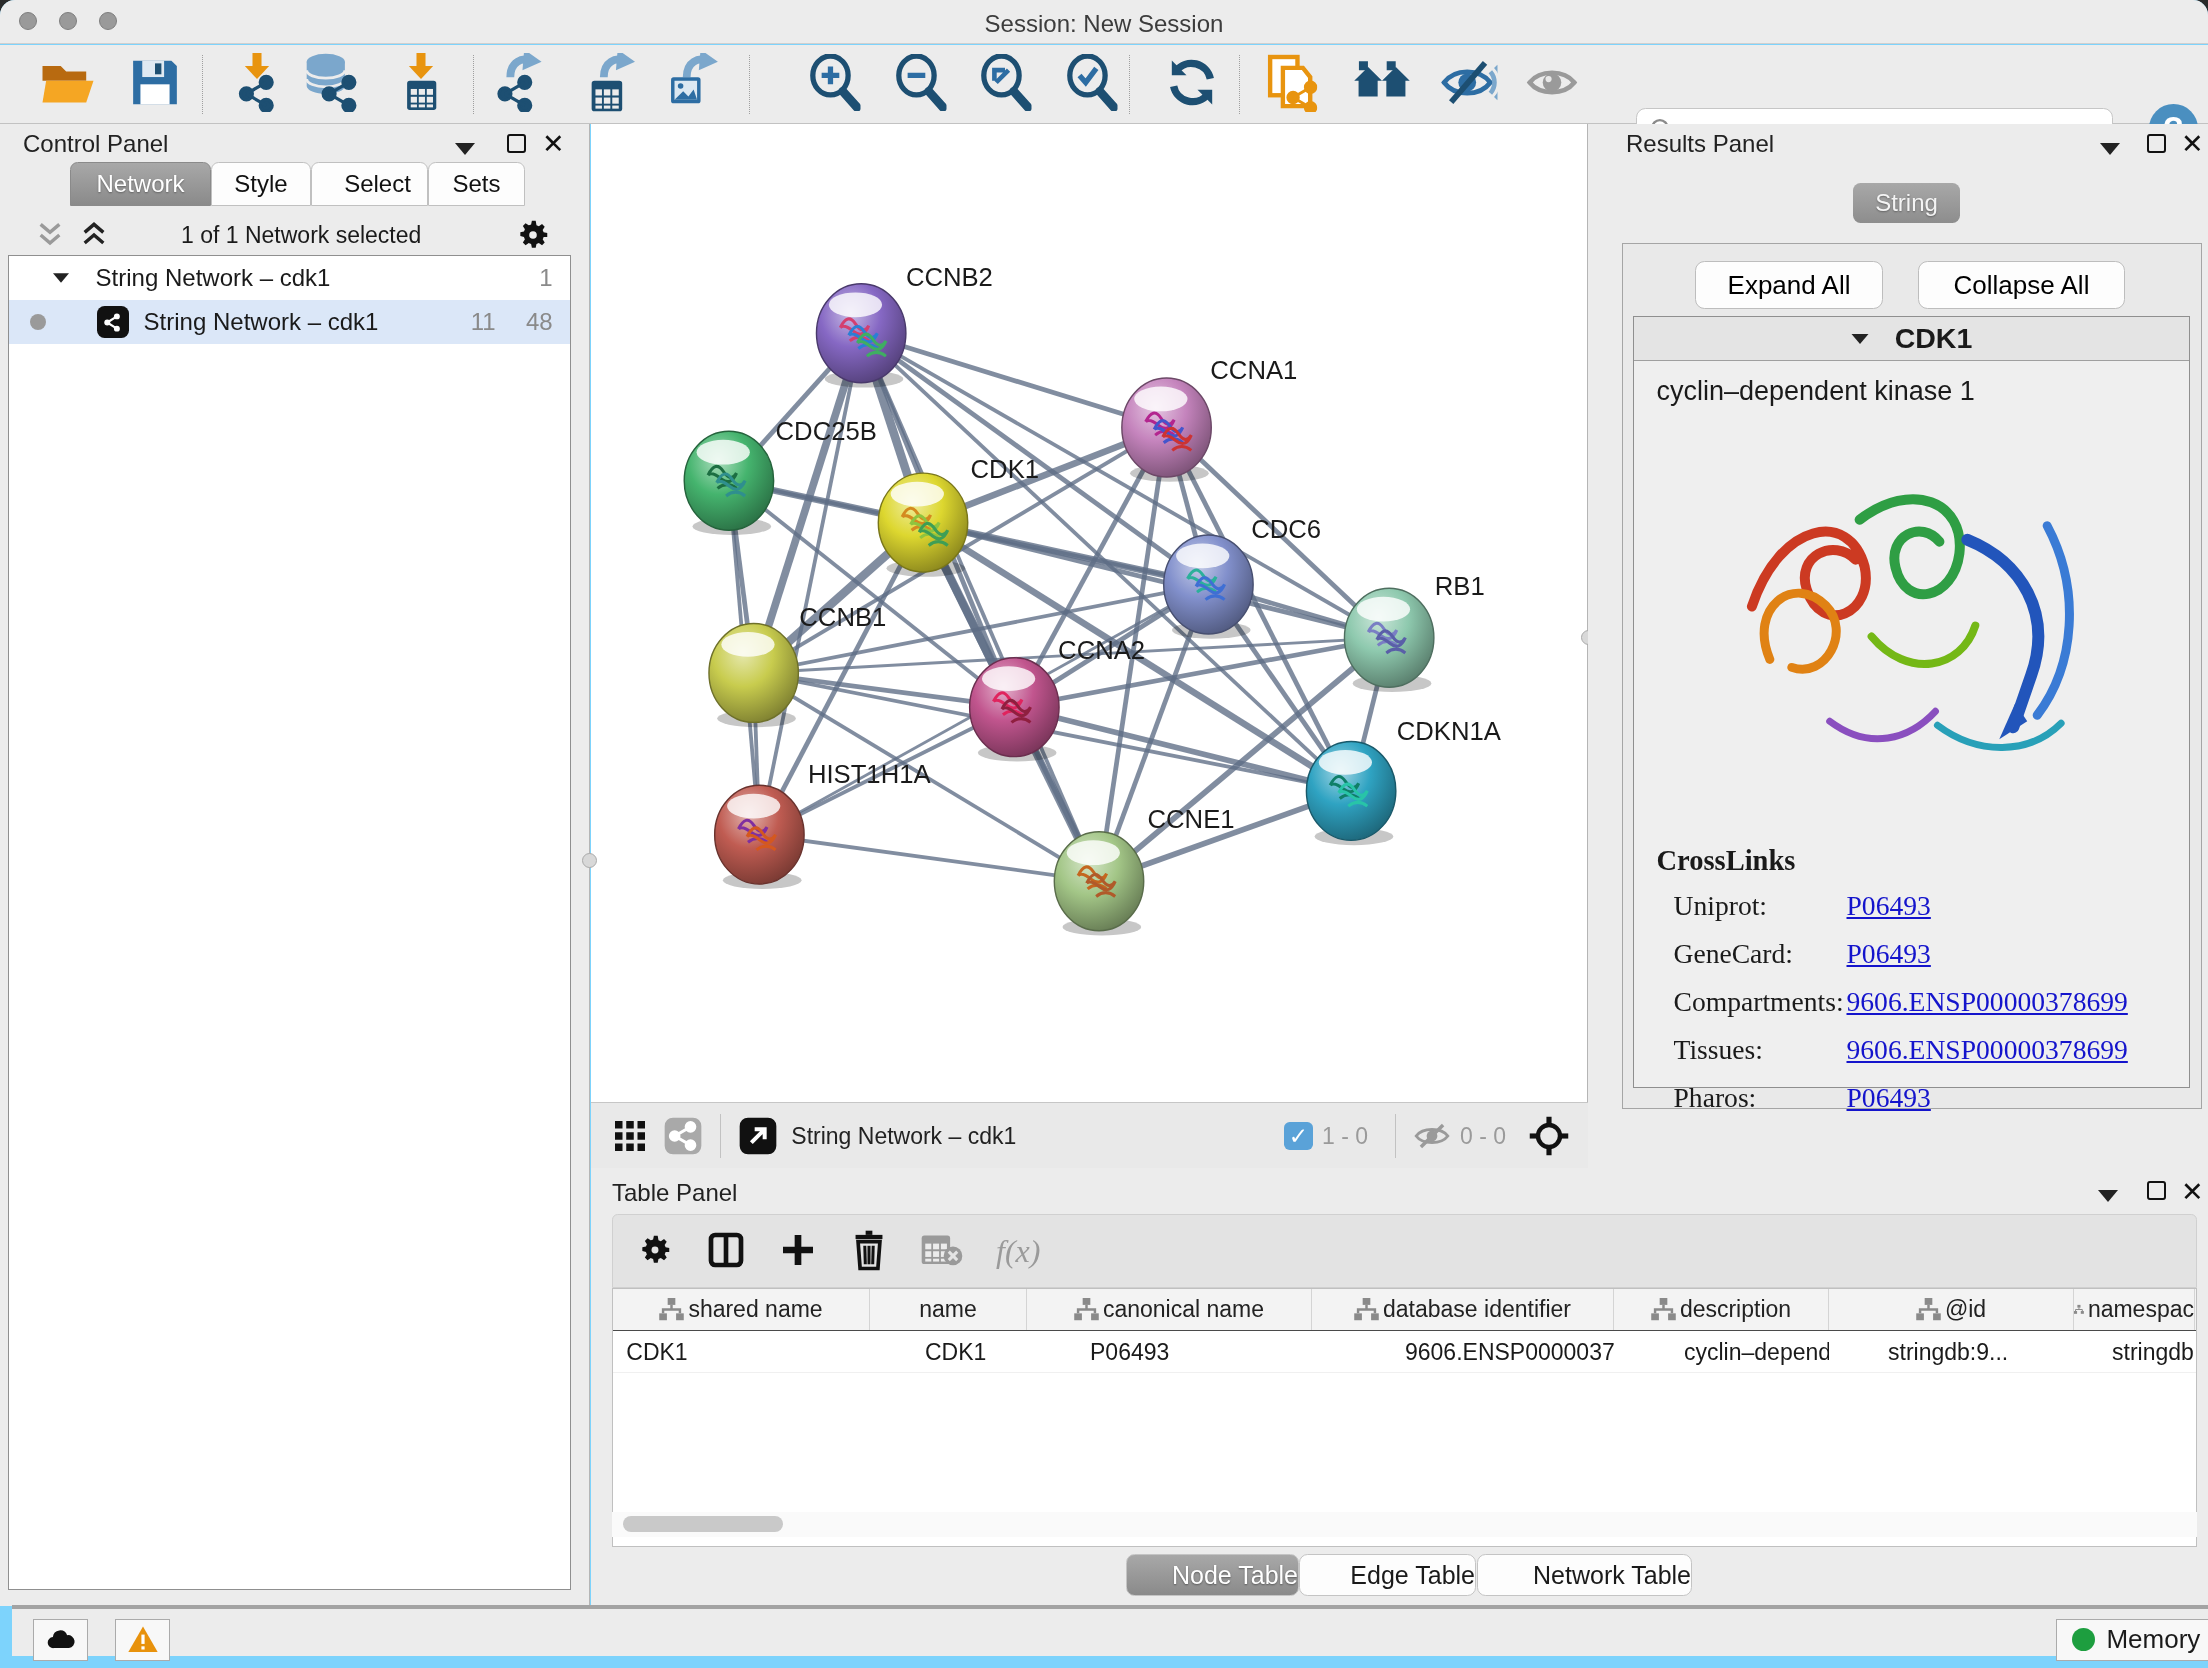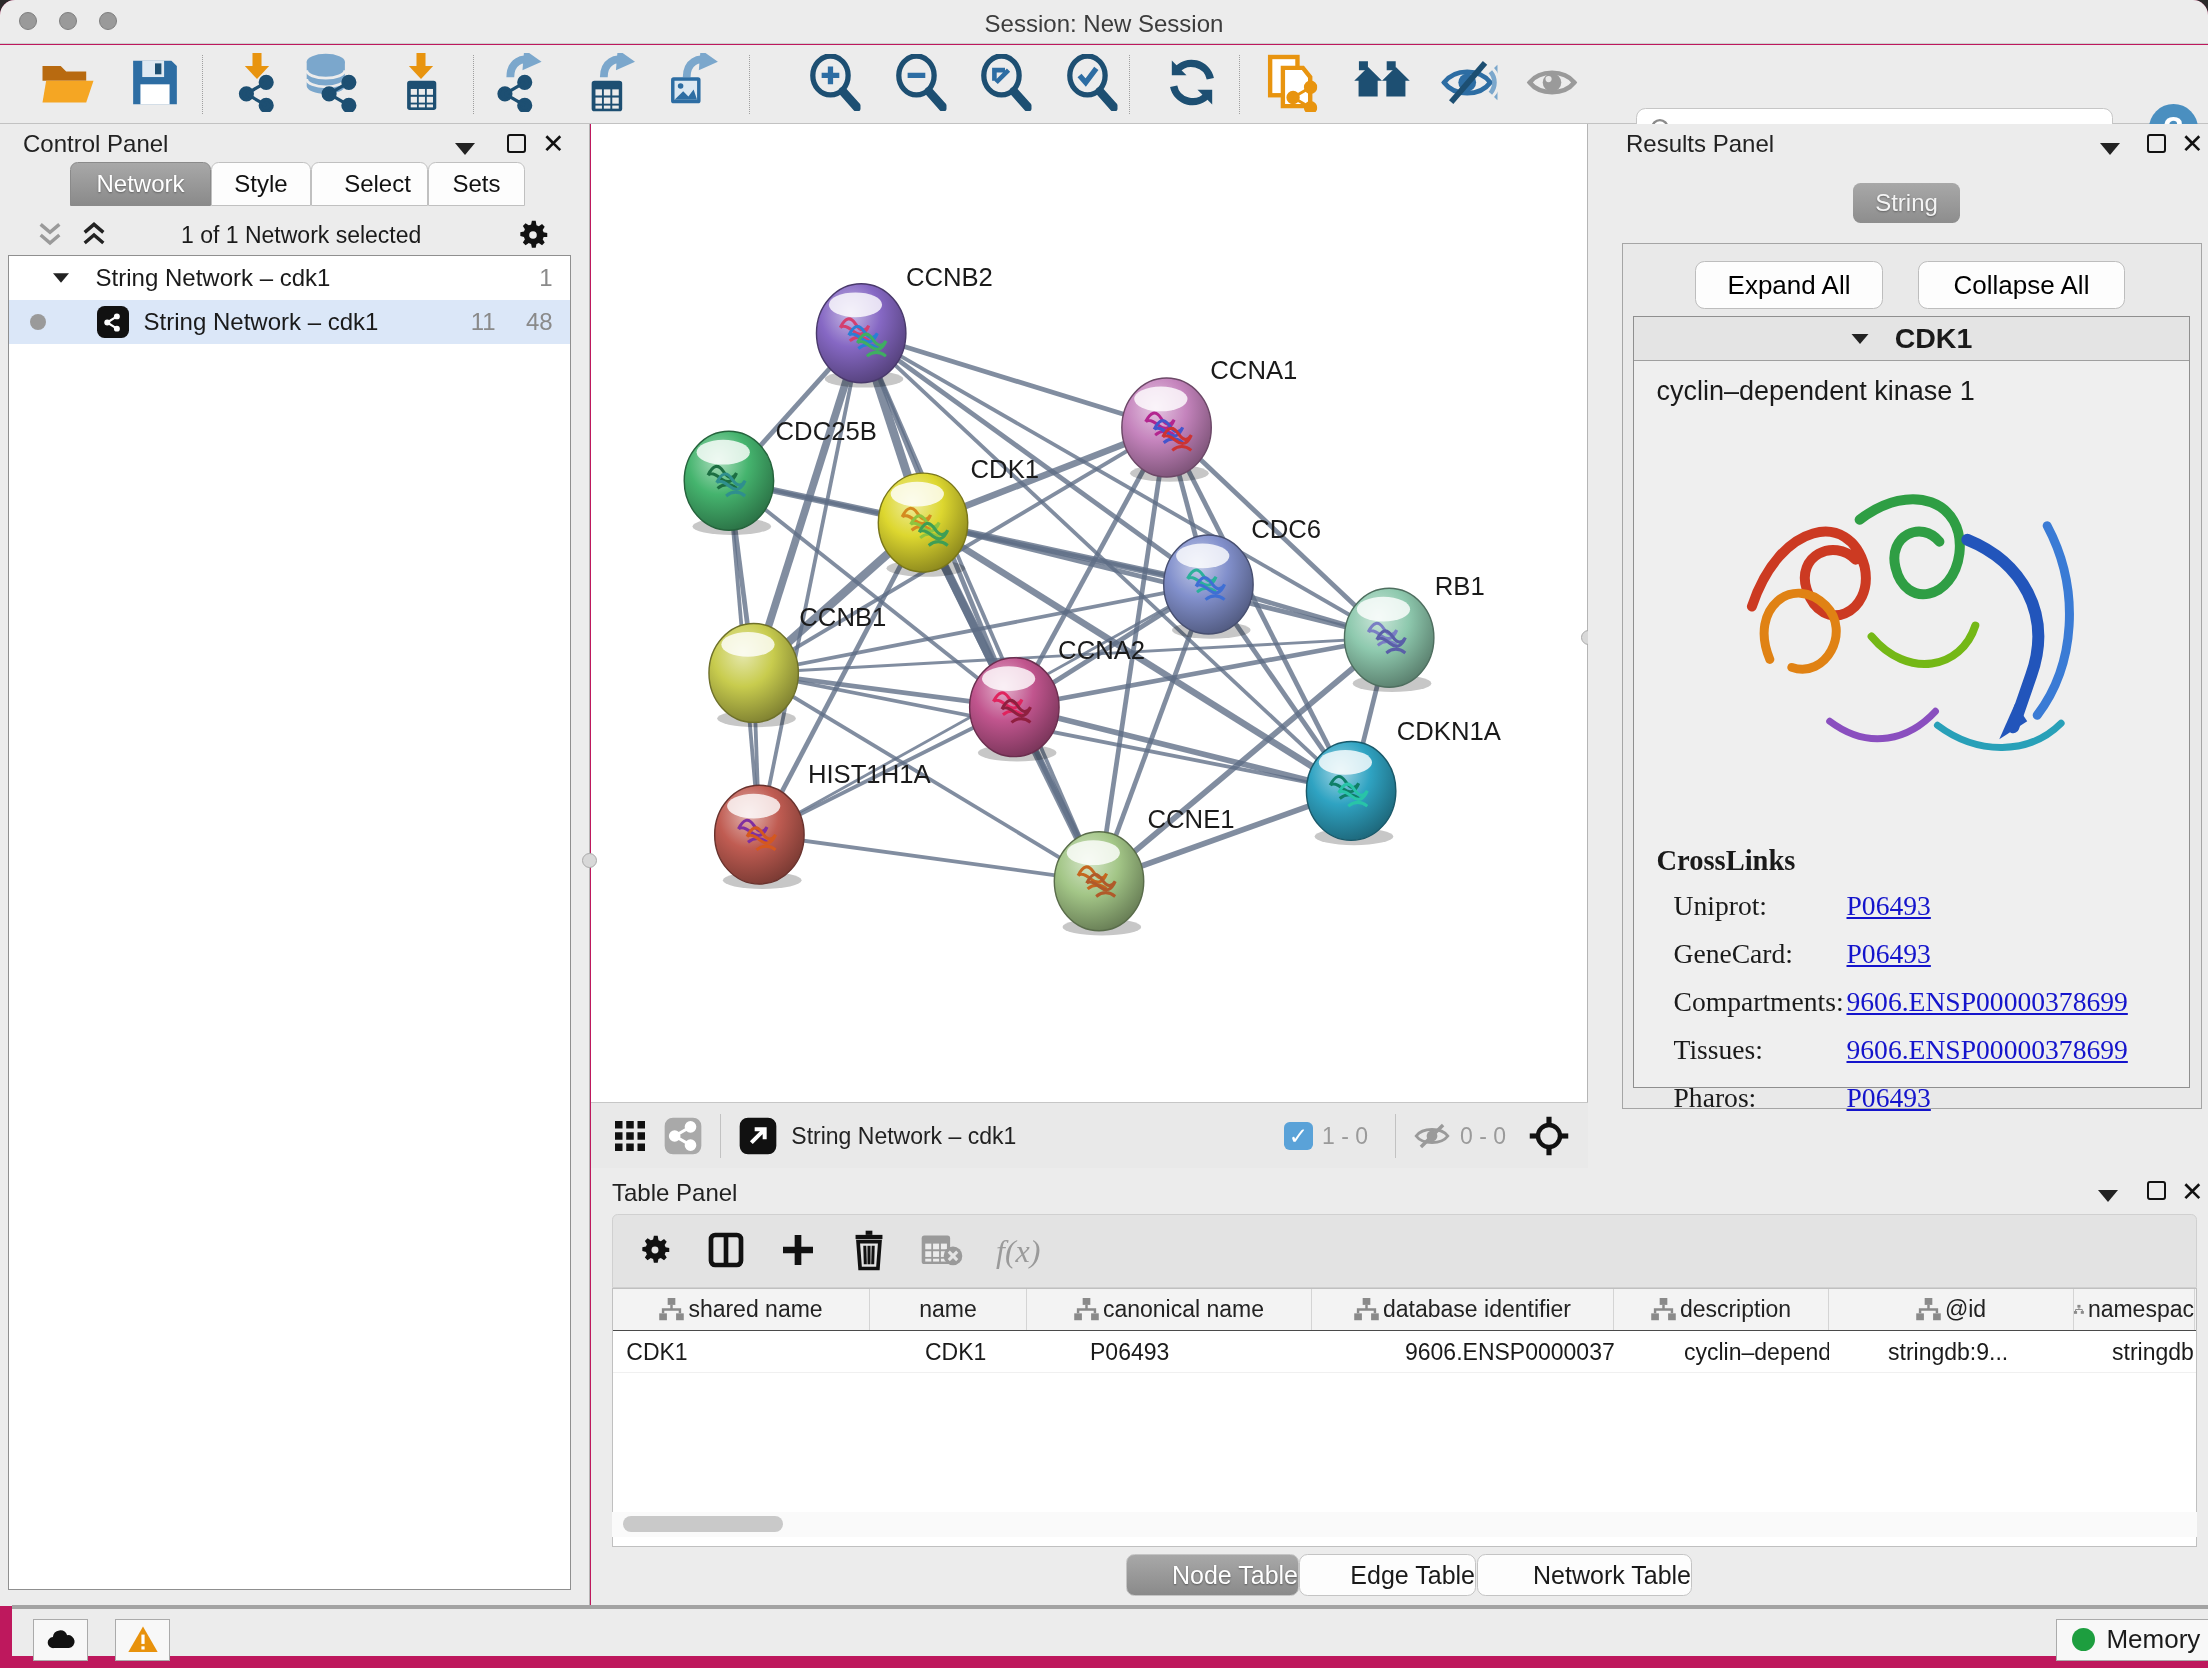--- a/index.html
+++ b/index.html
@@ -1,19 +1,19 @@
 <!DOCTYPE html>
 <html style="font-size:15px"><head>
 <meta charset="utf-8">
 <style>
   * { margin:0; padding:0; box-sizing:border-box; }
   html,body { background:#2a2a2a; }
   body { font-family:"Liberation Sans","DejaVu Sans",sans-serif; }
   #app {
-    position:relative; width:2208px; height:1668px; background:#be185d;
+    position:relative; width:2208px; height:1668px; background:#7dd3fc;
     border-radius:15px 15px 0 0; overflow:hidden; color:#1a1a1a;
   }
   .abs { position:absolute; }
 
   
   #titlebar { left:0; top:0; width:2208px; height:44px; background:#ececec; border-bottom:1px solid #cfcfcf; }
   .traffic { position:absolute; top:12.4px; width:18px; height:18px; border-radius:50%;
              background:#9a9a9a; border:1px solid #7e7e7e; }
   #win-title { width:100%; text-align:center; top:9.5px; font-size:24px; color:#3c3c3c; }
 

